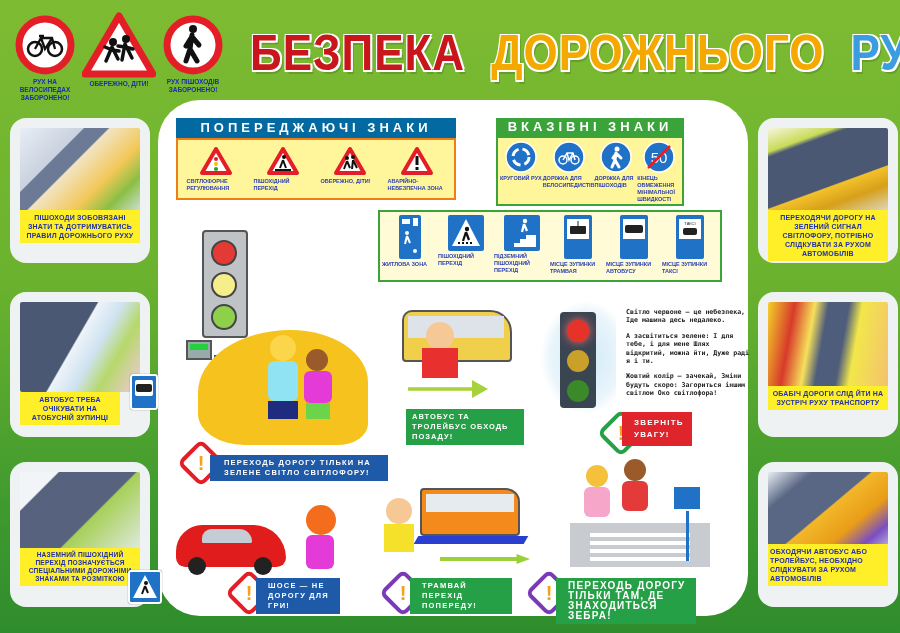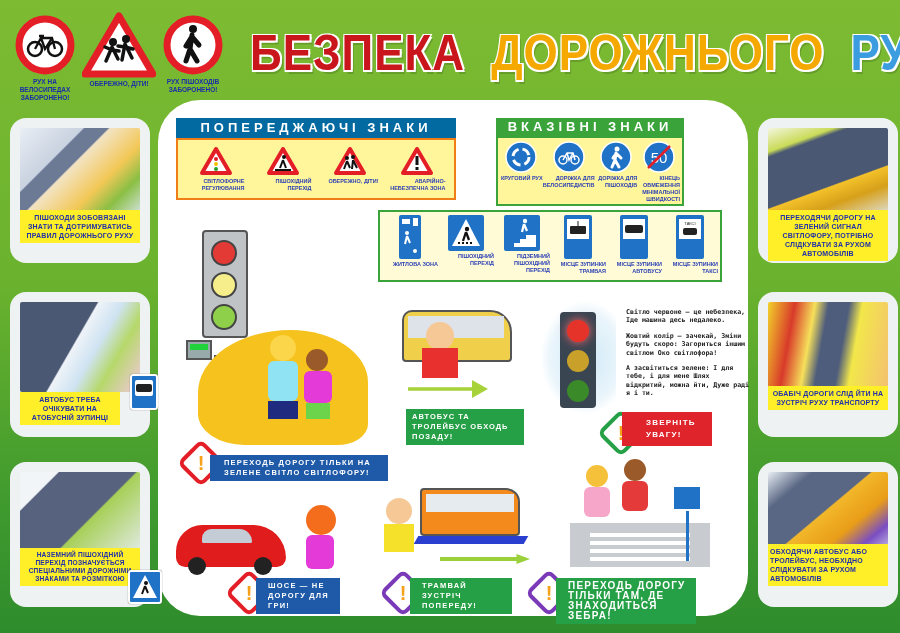--- a/index.html
+++ b/index.html
@@ -18,21 +18,21 @@
 .main{position:absolute;left:158px;top:100px;width:590px;height:516px;background:#fff;border-radius:42px}
 
 .card{position:absolute;width:140px;height:145px;background:#eef2f3;border-radius:16px;padding:8px}
 .card .pic{position:absolute;left:10px;top:10px;width:120px;height:90px;border-radius:2px;overflow:hidden}
 .card .cap{position:absolute;left:10px;width:120px;background:#ffef28;color:#2030a8;font-weight:bold;font-size:7px;line-height:9px;text-align:center;padding:3px 2px;letter-spacing:.2px}
 .minisign{position:absolute;width:30px;height:34px;background:#1f72c6;border:2px solid #fff;border-radius:3px;box-shadow:0 0 1px #333}
 
 .sec{position:absolute}
 .sec .hdr{color:#fff;font-weight:bold;text-align:center;letter-spacing:4px;font-size:13px;height:20px;line-height:20px}
 .sec .body{background:#fff59a;border:2px solid;display:flex;justify-content:space-around;align-items:flex-start;padding:6px 4px}
-.sgn{width:58px;text-align:right}
+.sgn{width:58px;text-align:left}
 .sgn svg{display:block;margin:0 auto}
 .sgn .lbl{font-size:5.5px;font-weight:bold;color:#2a3fb5;line-height:7px;margin-top:2px}
 
 .ban{position:absolute;color:#fff;font-weight:bold;font-size:9.5px;line-height:12px;letter-spacing:1.2px;padding:3px 8px 3px 30px}
 .warn{position:absolute;width:34px;height:34px;background:#fff;border:4px solid;border-radius:7px;transform:rotate(45deg)}
 .warn i{position:absolute;left:50%;top:50%;transform:translate(-50%,-50%) rotate(-45deg);color:#f6a11a;font-style:normal;font-weight:bold;font-size:20px}
 .poem{position:absolute;left:626px;top:308px;font-family:"DejaVu Sans Mono",monospace;font-weight:bold;font-size:6.6px;line-height:8.4px;color:#222;width:125px}
 .poem p{margin-bottom:7px}
 </style>
 </head>
@@ -280,26 +280,26 @@
 
 <div class="abs" style="left:540px;top:300px;width:76px;height:115px;background:radial-gradient(ellipse at 60% 50%,#cfe9f7 0%,#eaf5fb 55%,rgba(255,255,255,0) 70%)">
   <div style="position:absolute;left:20px;top:12px;width:36px;height:96px;background:#3a4552;border-radius:4px"></div>
   <div style="position:absolute;left:27px;top:20px;width:22px;height:22px;border-radius:50%;background:#e6332a;box-shadow:0 0 10px #f66"></div>
   <div style="position:absolute;left:27px;top:50px;width:22px;height:22px;border-radius:50%;background:#c9a12a"></div>
   <div style="position:absolute;left:27px;top:80px;width:22px;height:22px;border-radius:50%;background:#3a8a2a"></div>
 </div>
 <div class="warn" style="left:604px;top:416px;border-color:#26a046">
     <i>!</i>
   </div>
-<div class="ban" style="left:622px;top:412px;width:90px;background:#e0242c;font-size:8px;line-height:12px;padding:5px 6px 5px 24px">ЗВЕРНІТЬ УВАГУ!</div>
+<div class="ban" style="left:622px;top:412px;width:70px;background:#e0242c;font-size:8px;line-height:12px;padding:5px 6px 5px 12px">ЗВЕРНІТЬ УВАГУ!</div>
 
 <div class="poem">
   <p>Світло червоне – це небезпека, Іде машина десь недалеко.</p>
+  <p>А засвітиться зелене: І для тебе, і для мене Шлях відкритий, можна йти, Дуже раді я і ти.</p>
   <p>Жовтий колір – зачекай, Зміни будуть скоро: Загориться іншим світлом Око світлофора!</p>
-  <p>А засвітиться зелене: І для тебе, і для мене Шлях відкритий, можна йти, Дуже раді я і ти.</p>
 </div>
 
 <div class="warn" style="left:184px;top:446px;border-color:#e41e26">
     <i>!</i>
   </div>
 <div class="ban" style="left:210px;top:455px;width:178px;background:#1f5aa8;font-size:7.5px;line-height:10px;padding:3px 6px 3px 14px">ПЕРЕХОДЬ ДОРОГУ ТІЛЬКИ НА ЗЕЛЕНЕ СВІТЛО СВІТЛОФОРУ!</div>
 
 <div class="abs" style="left:176px;top:505px;width:170px;height:70px">
   <div style="position:absolute;left:0;top:20px;width:110px;height:42px;background:#e01c1c;border-radius:40px 50px 14px 14px"></div>
   <div style="position:absolute;left:26px;top:24px;width:50px;height:14px;background:#c4ccd6;border-radius:12px 16px 2px 2px"></div>
@@ -317,21 +317,21 @@
   <div style="position:absolute;left:40px;top:0;width:100px;height:48px;background:#f58a1c;border:2px solid #555;border-radius:4px 14px 4px 4px"></div>
   <div style="position:absolute;left:46px;top:6px;width:88px;height:18px;background:#e6ebef"></div>
   <div style="position:absolute;left:36px;top:48px;width:110px;height:8px;background:#2a3fd0;transform:skewX(-30deg)"></div>
   <div style="position:absolute;left:6px;top:10px;width:26px;height:26px;border-radius:50%;background:#f6c896"></div>
   <div style="position:absolute;left:4px;top:36px;width:30px;height:28px;background:#f6e12a"></div>
   <div style="position:absolute;left:60px;top:66px;width:90px;height:10px;background:#9ad03a;clip-path:polygon(0 30%,85% 30%,85% 0,100% 50%,85% 100%,85% 70%,0 70%)"></div>
 </div>
 <div class="warn" style="left:386px;top:576px;border-color:#7a3ab8">
     <i>!</i>
   </div>
-<div class="ban" style="left:410px;top:578px;width:102px;background:#26a046;font-size:7.5px;line-height:10px;padding:3px 6px 3px 12px">ТРАМВАЙ ЗУСТРІЧ ПОПЕРЕДУ!</div>
+<div class="ban" style="left:410px;top:578px;width:102px;background:#26a046;font-size:7.5px;line-height:10px;padding:3px 6px 3px 12px">ТРАМВАЙ ПЕРЕХІД ПОПЕРЕДУ!</div>
 
 <div class="abs" style="left:560px;top:455px;width:170px;height:115px">
   <div style="position:absolute;left:10px;top:68px;width:140px;height:44px;background:#c8ccd0"></div>
   <div style="position:absolute;left:30px;top:78px;width:100px;height:30px;background:repeating-linear-gradient(180deg,#fff 0 4px,#c8ccd0 4px 8px)"></div>
   <div style="position:absolute;left:26px;top:10px;width:22px;height:22px;border-radius:50%;background:#f6c13a"></div>
   <div style="position:absolute;left:24px;top:32px;width:26px;height:30px;background:#f6a6c8;border-radius:6px"></div>
   <div style="position:absolute;left:64px;top:4px;width:22px;height:22px;border-radius:50%;background:#9a5a2a"></div>
   <div style="position:absolute;left:62px;top:26px;width:26px;height:30px;background:#e43a3a;border-radius:6px"></div>
   <div style="position:absolute;left:126px;top:36px;width:3px;height:70px;background:#1f72c6"></div>
   <div style="position:absolute;left:112px;top:30px;width:30px;height:26px;background:#1f72c6;border:2px solid #fff"></div>

